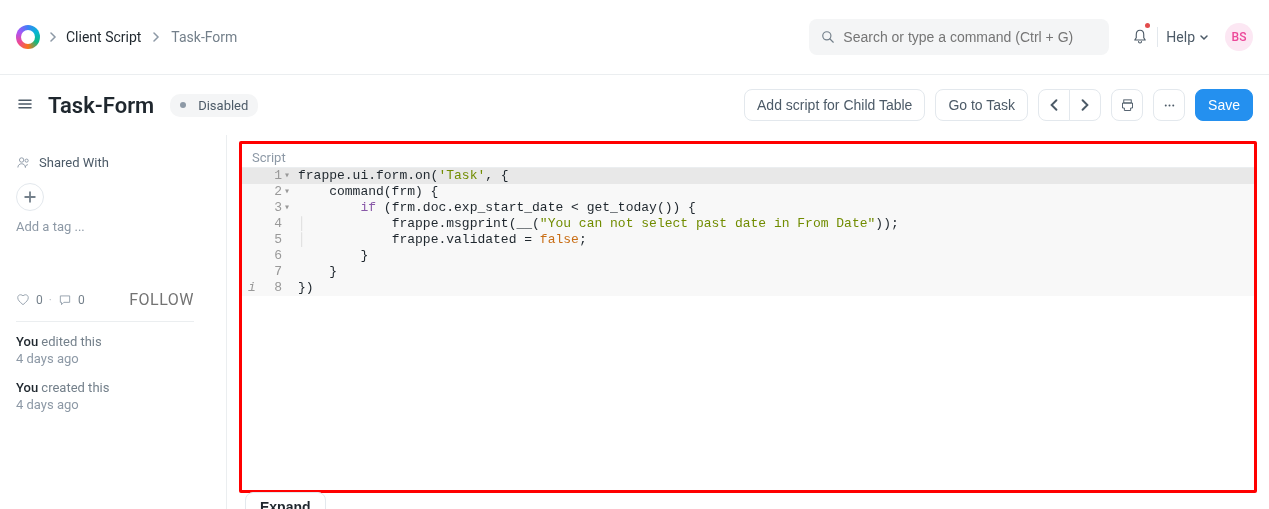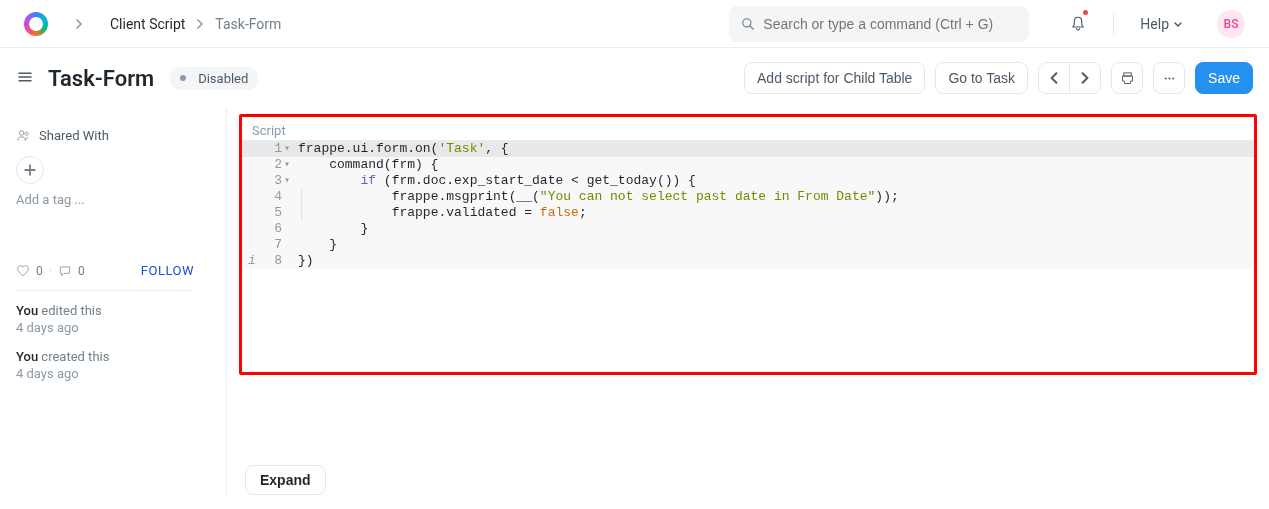--- a/index.html
+++ b/index.html
@@ -1,19 +1,19 @@
 <!DOCTYPE html>
 <html><head>
 <meta charset="utf-8">
 <style>
   * { box-sizing: border-box; margin: 0; padding: 0; }
   body { font-family: -apple-system, BlinkMacSystemFont, "Segoe UI", Roboto, sans-serif; font-size: 14px; color: #1f272e; background: #fff; width: 1269px; height: 509px; overflow: hidden; }
 
   
-  .header { height: 48px; border-bottom: 1px solid #ebeef0; display: flex; align-items: center; padding: 0 24px; gap: 26px; }
+  .header { height: 75px; border-bottom: 1px solid #ebeef0; display: flex; align-items: center; padding: 0 16px; gap: 8px; }
   .logo { width: 24px; height: 24px; border-radius: 50%; background: conic-gradient(from 180deg, #f97316, #ec4899, #a855f7, #3b82f6, #06b6d4, #10b981, #f97316); position: relative; }
   .logo::after { content:''; position:absolute; inset:5px; background:#fff; border-radius:50%; }
   .breadcrumb { display: flex; align-items: center; gap: 10px; font-size: 14px; }
   .bc-item { color: #1f272e; cursor: pointer; }
   .bc-item.muted { color: #74808b; }
   .chevron { color: #8d99a6; }
   .header-spacer { flex: 1; }
   .search-box { width: 300px; height: 36px; background: #f4f5f6; border-radius: 8px; display: flex; align-items: center; padding: 0 12px; gap: 8px; color: #74808b; }
   .search-box input { border: none; background: transparent; outline: none; flex: 1; font-size: 14px; color: #74808b; }
   .icon-btn { height: 28px; display: flex; align-items: center; justify-content: center; color: #4c5a67; cursor: pointer; position: relative; }
@@ -39,29 +39,29 @@
   
   .main { display:flex; height: calc(509px - 120px); }
   .sidebar { width: 227px; border-right:1px solid #ebeef0; padding: 0 32px 16px 16px; font-size:13px; color:#4c5a67; overflow:hidden; }
   .sidebar .row { display:flex; align-items:center; gap:8px; height:30px; }
   .sidebar .row.top { margin-top: 12px; }
   .plus-btn { width:28px;height:28px;border:1px solid #e3e8ed;border-radius:50%;display:flex;align-items:center;justify-content:center;color:#74808b;cursor:pointer;margin-top:6px;}
   .tags-row { display:flex; align-items:center; gap:6px; margin-top:18px; color:#74808b;}
   .add-tag { color:#8d99a6; margin-top:8px; cursor:text; }
   .counters { display:flex; align-items:center; justify-content:space-between; margin-top: 56px; font-size:12px; color:#74808b;}
   .counters .left { display:flex; align-items:center; gap:6px;}
-  .follow { font-size:13px; letter-spacing:0.5px; color:#1d4ed8; cursor:pointer;}
+  .follow { font-size:16px; letter-spacing:0.5px; color:#737373; cursor:pointer;}
   .sidebar-hr { border:none; border-top:1px solid #ebeef0; margin:12px 0; }
   .activity .line1 { color:#74808b; font-size:13px; }
   .activity .line1 b { color:#1f272e; font-weight:500; }
   .activity .line2 { color:#8d99a6; font-size:13px; margin-top:2px; margin-bottom:14px; }
 
   
   .content { flex:1; padding: 6px 12px 12px 12px; position:relative; overflow:hidden;}
-  .editor-wrap { border: 3px solid #ff0000; border-radius:2px; background:#fff; height: 261px;}
+  .editor-wrap { border: 3px solid #ff0000; border-radius:2px; background:#fff; height: 352px;}
   .editor-label { font-size:13px; color:#8d99a6; padding:6px 10px 2px 10px; }
   .editor { background:#f8f8f8; font-family: "SFMono-Regular", Consolas, "Liberation Mono", Menlo, monospace; font-size:13px; line-height:16px; border-top:1px solid #ebeef0;}
   .code-line { display:flex; height:16px; }
   .code-line.first { background:#e8e8e8; }
   .gutter { width:46px; text-align:right; padding-right:6px; color:#999; user-select:none; position:relative;}
   .fold { position:absolute; right:-2px; top:0; color:#999; font-size:10px;}
   .italic-i { position:absolute; left:6px; top:0; font-style:italic; }
   .code-content { padding-left:10px; white-space:pre; color:#1f272e; }
   .tok-kw { color:#8959a8; }
   .tok-str { color:#718c00; }

